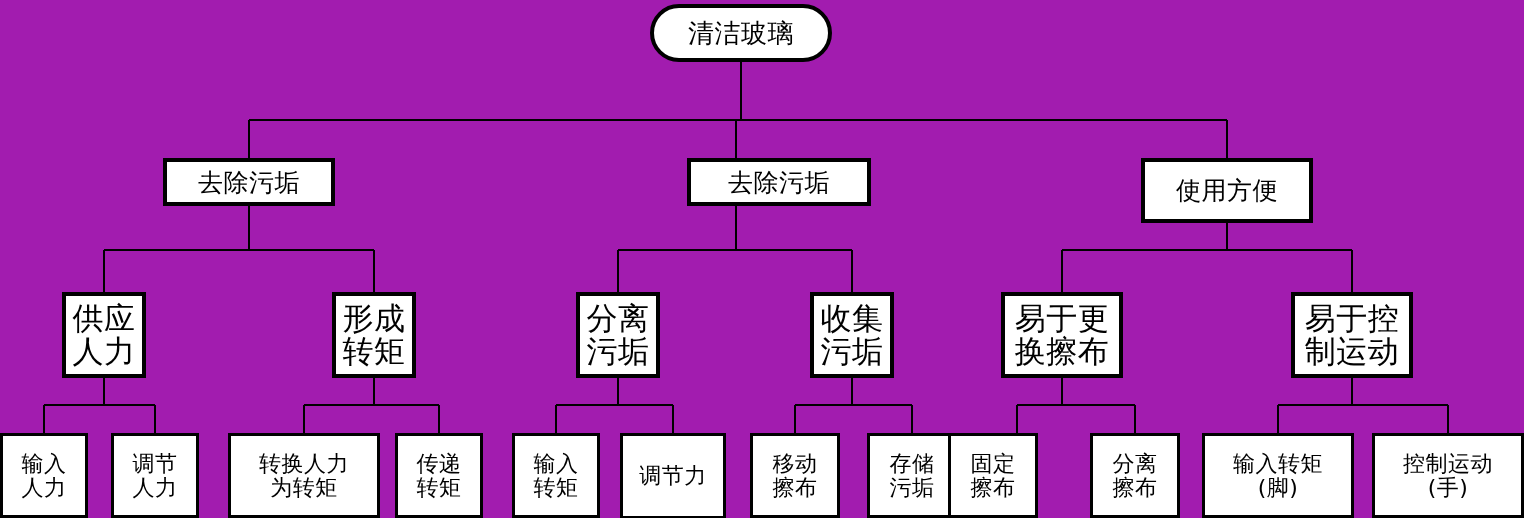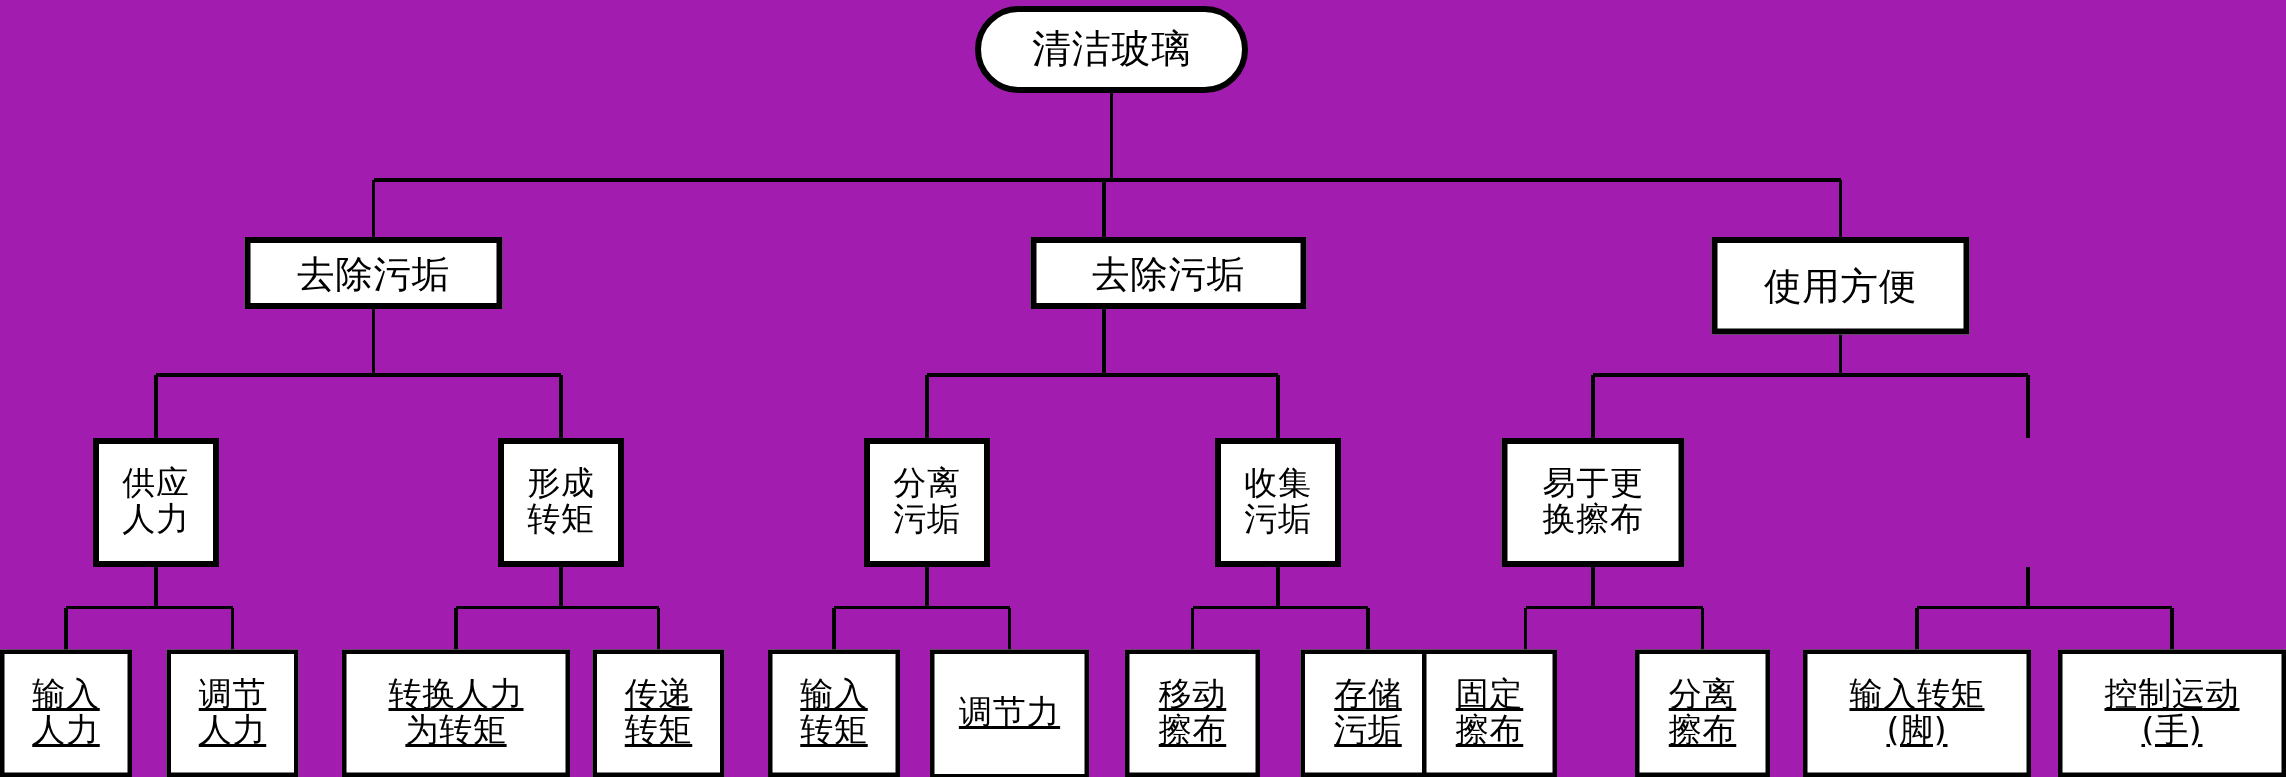--- a/index.html
+++ b/index.html
@@ -45,26 +45,25 @@
     border: 4px solid #000000;
     border-radius: 40px;
     font-size: 26px;
   }
   .node.lvl2 {
     border: 4px solid #000000;
     font-size: 25px;
   }
   .node.lvl3 {
     border: 4px solid #000000;
-    font-size: 22px;
+    font-size: 31px;
   }
   .node.lvl4 {
     border: 3px solid #000000;
     font-size: 22px;
-    text-decoration: underline;
   }
 </style>
 </head>
 <body>
 
 <div id="canvas">
   <svg id="wires" viewBox="0 0 1524 518" xmlns="http://www.w3.org/2000/svg">
       <line x1="741" y1="62" x2="741" y2="120" stroke="#000000" stroke-width="2.5" shape-rendering="crispEdges"></line>
       <line x1="249" y1="120" x2="1227" y2="120" stroke="#000000" stroke-width="2.5" shape-rendering="crispEdges"></line>
       <line x1="249" y1="120" x2="249" y2="158" stroke="#000000" stroke-width="2.5" shape-rendering="crispEdges"></line>
@@ -132,20 +131,24 @@
 污垢</span>
     </div>
     <div class="node lvl3" style="left: 810px; top: 292px; width: 84px; height: 86px;">
       <span class="label">收集
 污垢</span>
     </div>
     <div class="node lvl3" style="left: 1001px; top: 292px; width: 122px; height: 86px;">
       <span class="label">易于更
 换擦布</span>
     </div>
+    <div class="node lvl3" style="left: 1291px; top: 292px; width: 122px; height: 86px;">
+      <span class="label">易于控
+制运动</span>
+    </div>
     <div class="node lvl4" style="left: 0px; top: 433px; width: 88px; height: 85px;">
       <span class="label">输入
 人力</span>
     </div>
     <div class="node lvl4" style="left: 111px; top: 433px; width: 88px; height: 85px;">
       <span class="label">调节
 人力</span>
     </div>
     <div class="node lvl4" style="left: 228px; top: 433px; width: 152px; height: 85px;">
       <span class="label">转换人力

